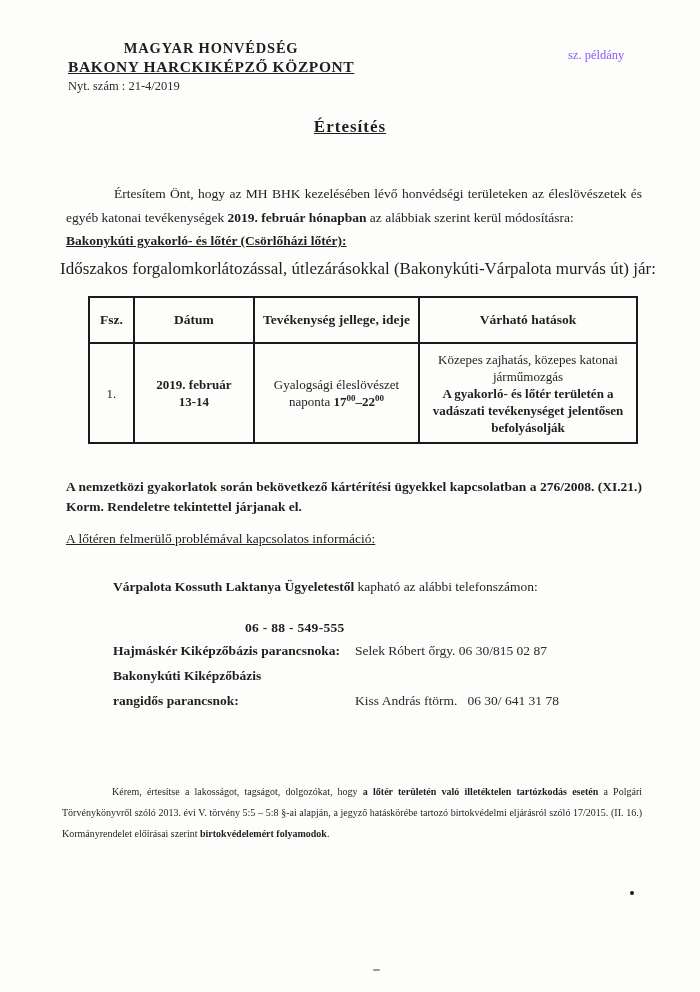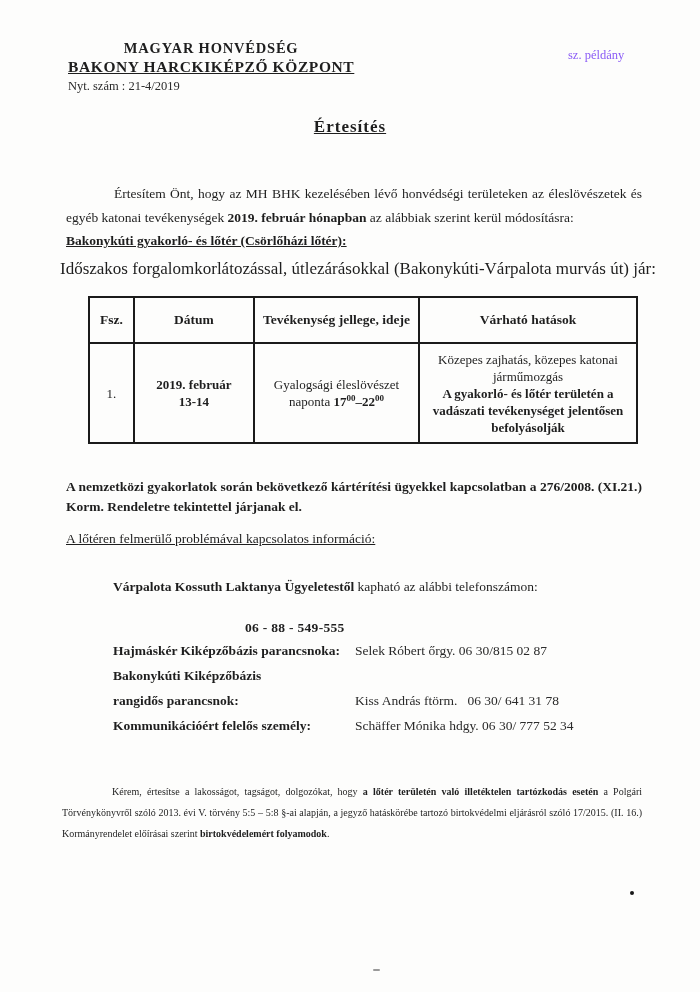--- a/index.html
+++ b/index.html
@@ -125,24 +125,20 @@
       <span class="contact-value">Selek Róbert őrgy. 06 30/815 02 87</span>
     </div>
     <div class="contact-row">
       <span class="contact-label">Bakonykúti Kiképzőbázis</span>
       <span class="contact-value"></span>
     </div>
     <div class="contact-row">
       <span class="contact-label">rangidős parancsnok:</span>
       <span class="contact-value">Kiss András ftörm.   06 30/ 641 31 78</span>
     </div>
-    <div class="contact-row">
-      <span class="contact-label">Kommunikációért felelős személy:</span>
-      <span class="contact-value">Schäffer Mónika hdgy. 06 30/ 777 52 34</span>
-    </div>
   </div>
 
   <p class="closing"><span>Kérem, értesítse a lakosságot, tagságot, dolgozókat, hogy </span><b>a lőtér területén való illetéktelen tartózkodás esetén</b><span> a Polgári Törvénykönyvről szóló 2013. évi V. törvény 5:5 – 5:8 §-ai alapján, a jegyző hatáskörébe tartozó birtokvédelmi eljárásról szóló 17/2015. (II. 16.) Kormányrendelet előírásai szerint </span><b>birtokvédelemért folyamodok</b><span>.</span></p>
 
   <div class="artifact-dot"></div>
   <div class="artifact-dash"></div>
 
 </div>
 
 </body></html>

